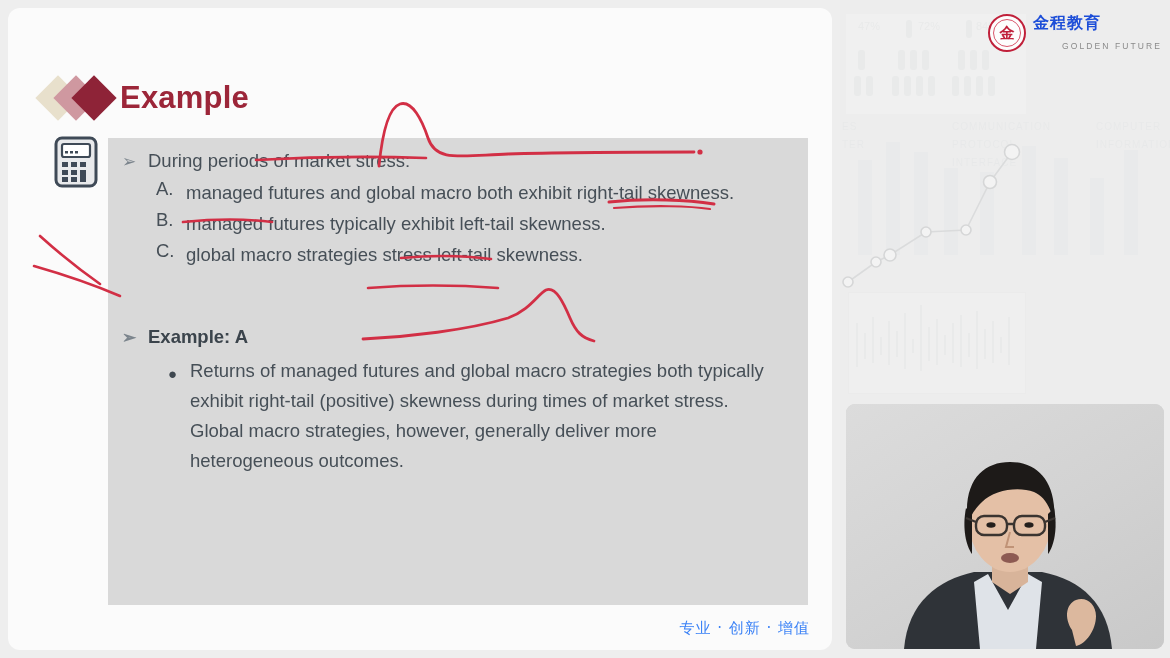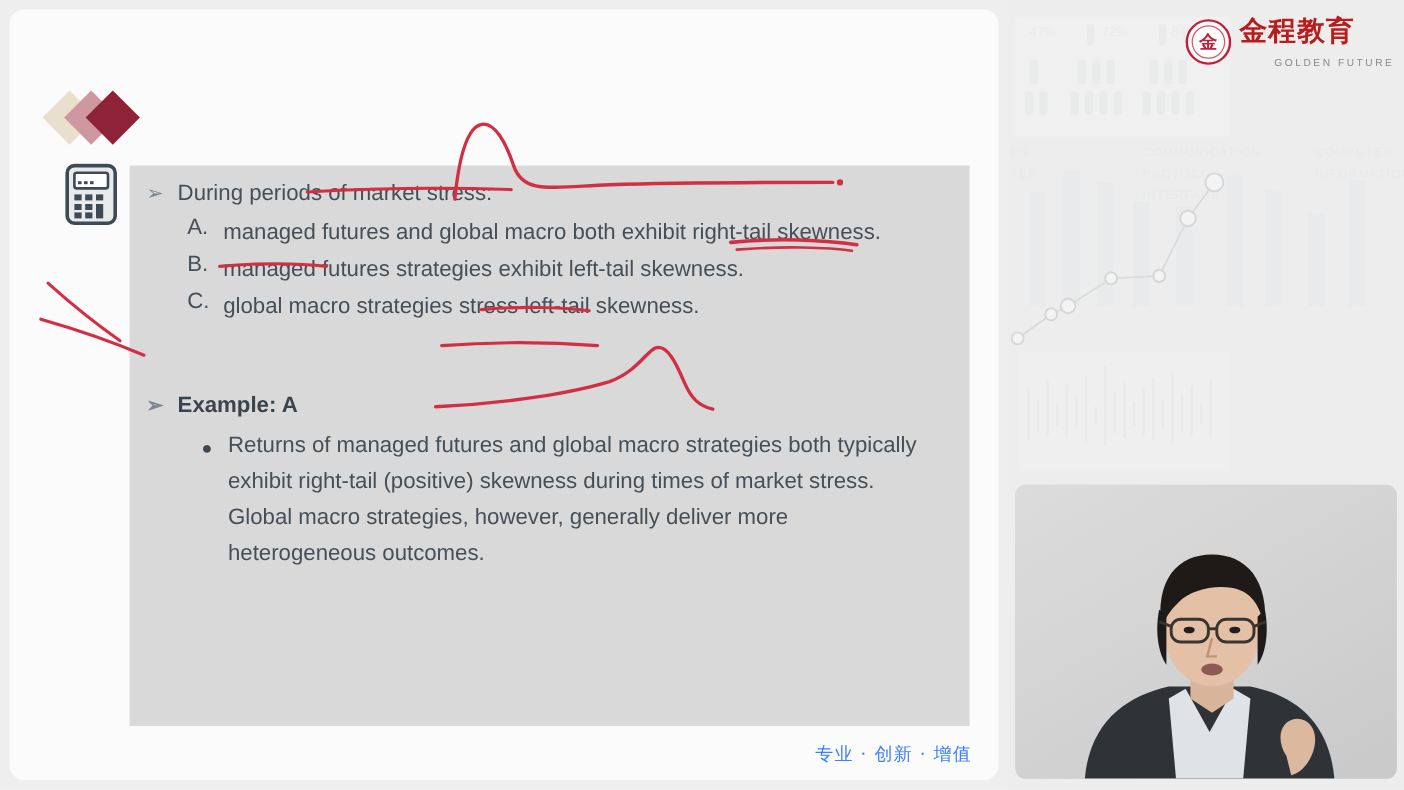--- a/index.html
+++ b/index.html
@@ -213,23 +213,23 @@
     display: flex;
     align-items: center;
     justify-content: center;
     font-size: 15px;
     color: #c0203a;
     font-weight: bold;
     font-family: "DejaVu Serif", serif;
   }
   #logo-text { line-height: 1; }
   #logo-cn {
-    font-size: 23px;
+    font-size: 16px;
     font-weight: bold;
-    color: #b91c1c;
+    color: #1d4ed8;
     font-family: Liberation Sans, sans-serif;
     letter-spacing: 1px;
   }
   #logo-en {
     font-size: 8.5px;
     color: #8a8a8a;
     letter-spacing: 2.1px;
     margin-top: 11px;
     padding-left: 29px;
   }
@@ -275,20 +275,21 @@
 <div id="app">
 
   <div id="slide">
 
     <div id="title-row">
       <div class="diamond-group">
         <div class="dia d1"></div>
         <div class="dia d2"></div>
         <div class="dia d3"></div>
       </div>
+      <div id="slide-title">Example</div>
     </div>
 
     <div id="calc-icon">
       <svg width="44" height="52" viewBox="0 0 44 52">
         <rect x="2" y="2" width="40" height="48" rx="6" ry="6" fill="#e9eaec" stroke="#3f4a57" stroke-width="3"></rect>
         <rect x="8" y="8" width="28" height="13" rx="2" ry="2" fill="#ffffff" stroke="#3f4a57" stroke-width="2.2"></rect>
         <rect x="11" y="15" width="3" height="2.5" fill="#3f4a57"></rect>
         <rect x="16" y="15" width="3" height="2.5" fill="#3f4a57"></rect>
         <rect x="21" y="15" width="3" height="2.5" fill="#3f4a57"></rect>
         <rect x="8" y="26" width="6" height="5" fill="#3f4a57"></rect>
@@ -309,21 +310,21 @@
         <span>During periods of market stress:</span>
       </div>
 
       <div id="options">
         <div class="opt">
           <span class="opt-letter">A.</span>
           <span class="opt-text">managed futures and global macro both exhibit right-tail skewness.</span>
         </div>
         <div class="opt">
           <span class="opt-letter">B.</span>
-          <span class="opt-text">managed futures strategies exhibit left-tail skewness.</span>
+          <span class="opt-text">managed futures typically exhibit left-tail skewness.</span>
         </div>
         <div class="opt">
           <span class="opt-letter">C.</span>
           <span class="opt-text">global macro strategies stress left-tail skewness.</span>
         </div>
       </div>
 
       <div id="solution-head" class="line">
         <span class="arrow-bullet">➢</span>
         <span>Example: A</span>

